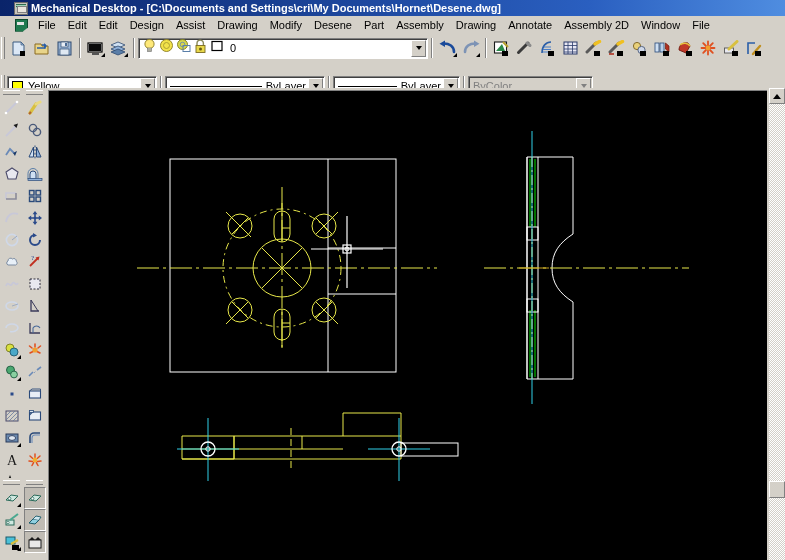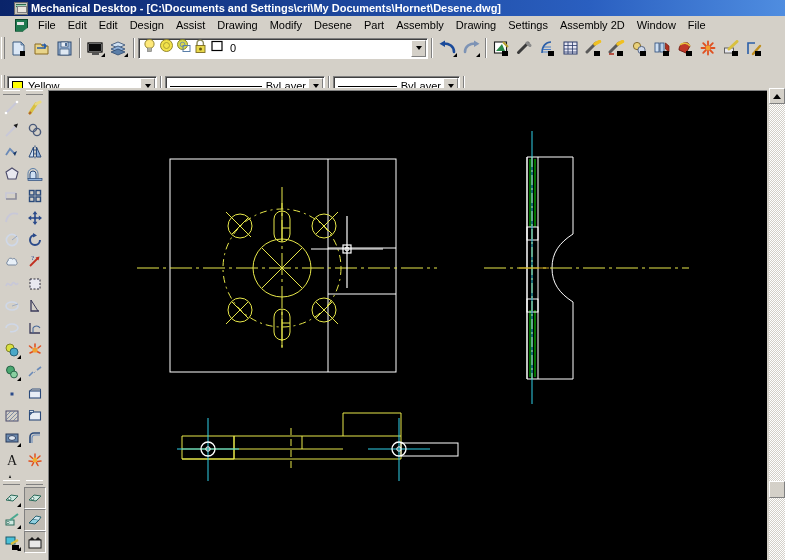--- a/index.html
+++ b/index.html
@@ -194,21 +194,21 @@
     <div class="menu-item">Edit</div>
     <div class="menu-item">Edit</div>
     <div class="menu-item">Design</div>
     <div class="menu-item">Assist</div>
     <div class="menu-item">Drawing</div>
     <div class="menu-item">Modify</div>
     <div class="menu-item">Desene</div>
     <div class="menu-item">Part</div>
     <div class="menu-item">Assembly</div>
     <div class="menu-item">Drawing</div>
-    <div class="menu-item">Settings</div>
+    <div class="menu-item">Annotate</div>
     <div class="menu-item">Assembly 2D</div>
     <div class="menu-item">Window</div>
     <div class="menu-item">File</div>
   </div>
 
   <div class="toolbar-row r1">
     <div class="tb-grip"></div>
 
     <div class="tbtn">
       <svg width="17" height="17" viewBox="0 0 17 17">
@@ -421,20 +421,24 @@
     <div class="tb-sep"></div>
 
     <div class="prop-combo" style="width:127px">
       <span class="ltype-line"></span>
       <span class="prop-label">ByLayer</span>
       <span class="combo-arrow-btn"></span>
     </div>
 
     <div class="tb-sep"></div>
 
+    <div class="prop-combo disabled" style="width:125px">
+      <span class="prop-label">ByColor</span>
+      <span class="combo-arrow-btn"></span>
+    </div>
   </div>
 
   <div class="vtoolbar" style="left:0; top:88px;">
     <div class="vtb-grip"></div>
     <div class="vbtn">
       <svg width="16" height="16" viewBox="0 0 16 16">
           <path d="M2,13 L13,2" stroke="#c8c8d8" stroke-width="1.8"></path>
           <circle cx="2" cy="13" r="1.3" fill="#fff"></circle>
           <circle cx="13" cy="2" r="1.3" fill="#fff"></circle>
         </svg>

